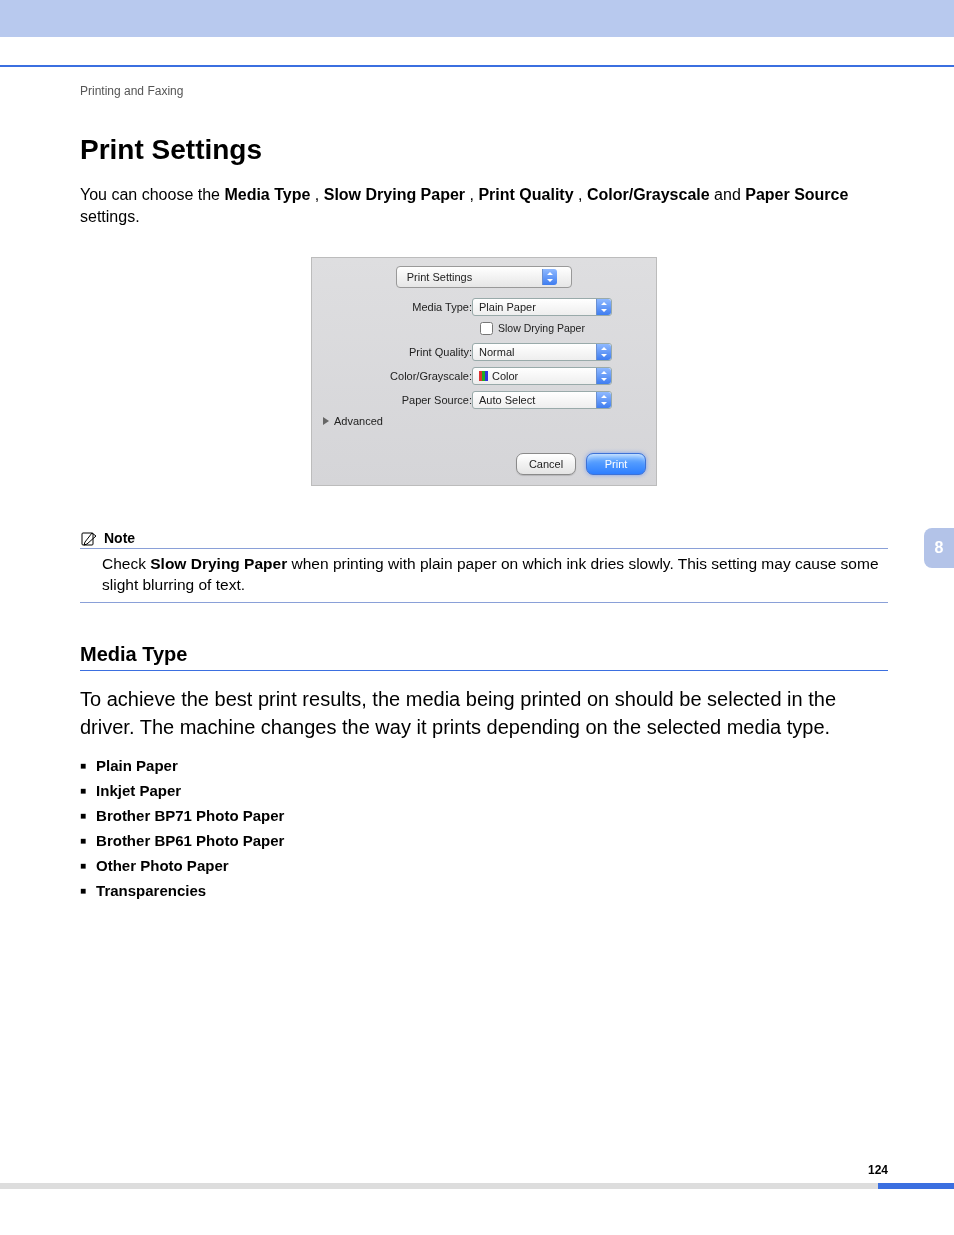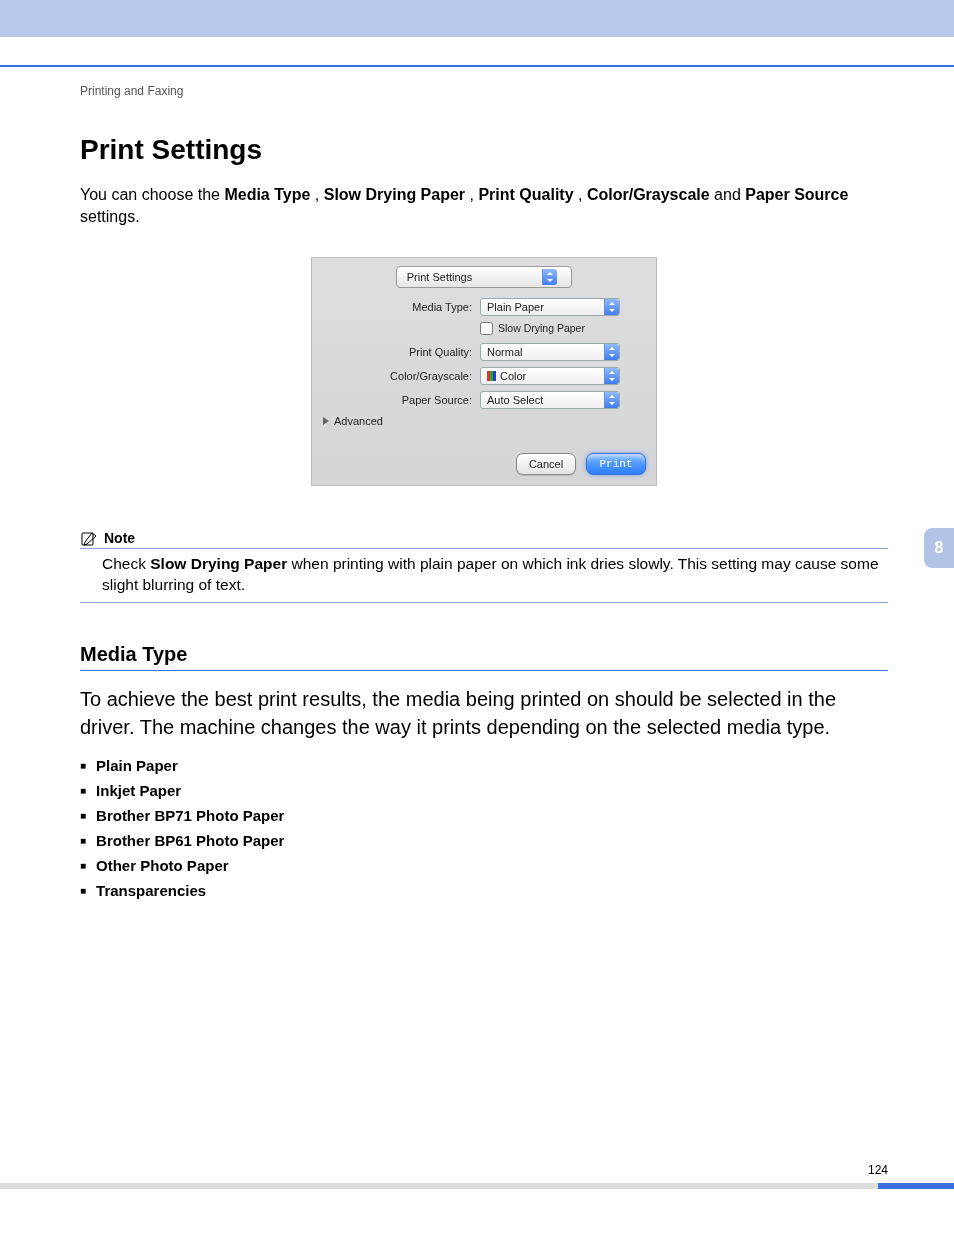--- a/index.html
+++ b/index.html
@@ -74,21 +74,21 @@
   width:14px;height:16px;
   background:linear-gradient(#8fb9ff,#3f7df0);
   border-left:1px solid #6a8fd0;
   border-radius:0 3px 3px 0;
   display:flex;align-items:center;justify-content:center;
   color:#fff;
 }
 .pend svg{width:8px;height:10px}
 
 .frow{display:flex;align-items:center;margin:6px 0}
-.flab{flex:0 0 150px;text-align:right;padding-right:8px;font-size:11px;color:#222}
+.flab{flex:0 0 150px;text-align:right;padding-right:0;font-size:11px;color:#222}
 .chkrow{display:flex;align-items:center;margin:2px 0 8px}
 .chkrow .spacer{flex:0 0 158px}
 .chkrow input{margin:0 5px 0 0}
 .chkrow label{font-size:10.5px}
 
 .adv{display:flex;align-items:center;gap:4px;font-size:11px;margin-top:4px}
 .adv svg{width:8px;height:8px}
 
 .btnrow{display:flex;justify-content:flex-end;gap:10px;margin-top:26px}
 .aqua{
@@ -96,21 +96,20 @@
   border:1px solid #8a8a8a;border-radius:7px;
   background:linear-gradient(#fff,#e4e4e4);
   font-size:11px;display:flex;align-items:center;justify-content:center;
   box-shadow:0 1px 1px rgba(0,0,0,.15), inset 0 8px 6px -6px #fff;
 }
 .aqua.primary{
   border-color:#3d72d6;
   background:linear-gradient(var(--btn-blue1),var(--btn-blue2));
   color:#fff;
   box-shadow:0 0 4px rgba(60,120,255,.6), inset 0 8px 6px -6px rgba(255,255,255,.8);
-  font-family:Liberation Mono, monospace;
 }
 
 .colorswatch{display:inline-flex;gap:0}
 .colorswatch span{width:3px;height:10px}
 .colorswatch .r{background:#d33}
 .colorswatch .g{background:#2a2}
 .colorswatch .b{background:#33d}
 
 
 .notebox{margin-top:44px}
@@ -140,21 +139,21 @@
   width:30px;height:40px;
   background:var(--tab);
   border-radius:8px 0 0 8px;
   color:#fff;font-weight:bold;
   display:flex;align-items:center;justify-content:center;
   font-size:16px;
 }
 .pagenum{
   position:absolute;
   right:66px; bottom:58px;
-  font-size:12px;font-weight:normal;
+  font-size:12px;font-weight:bold;
 }
 .bottomrule{
   position:absolute;left:0;right:0;bottom:46px;height:6px;
   background:linear-gradient(to right,#ddd 0%,#ddd 92%,var(--accent) 92%,var(--accent) 100%);
 }
 
 .noteicon{position:relative;top:1px}
 </style>
 </head>
 <body>

